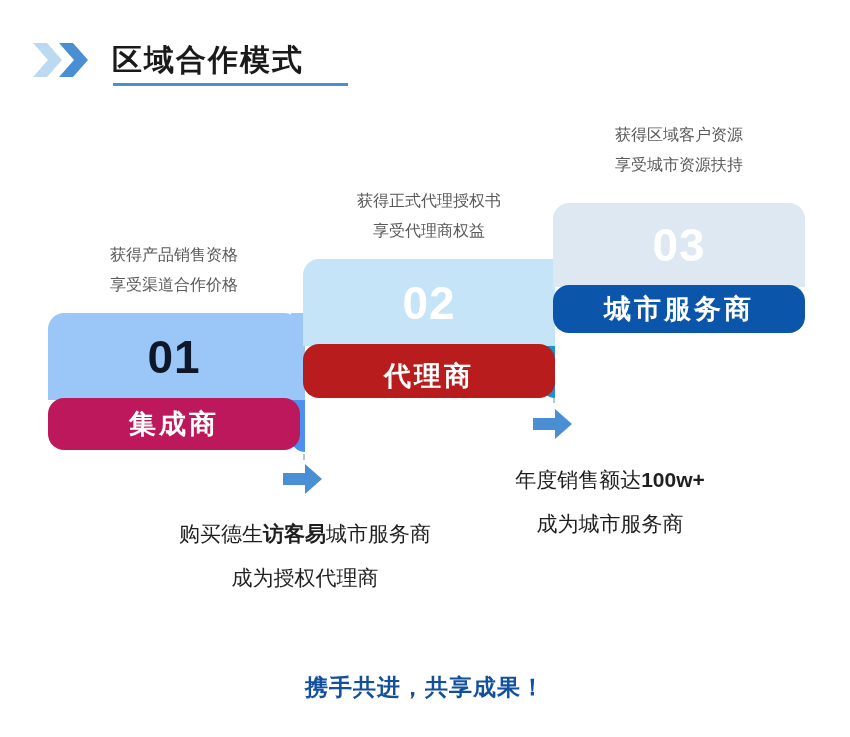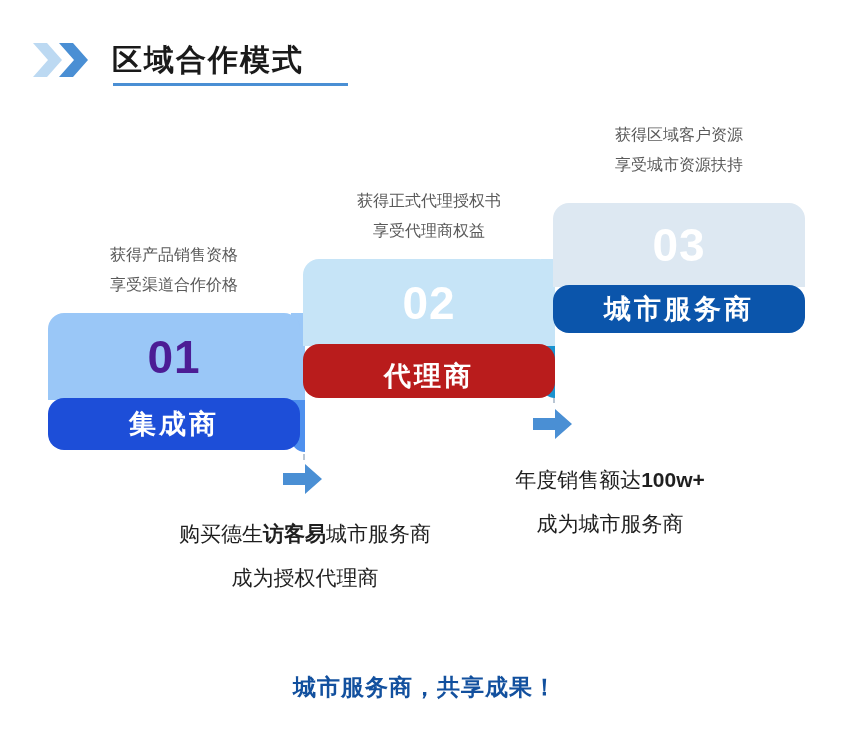--- a/index.html
+++ b/index.html
@@ -103,22 +103,22 @@
     font-size: 27px;
     font-weight: bold;
     color: #ffffff;
     letter-spacing: 3px;
     line-height: 1;
   }
 
   
   #card-01 { left: 48px; top: 313px; width: 252px; height: 139px; }
   #card-01 .card-top { height: 87px; background: #9ac7f7; }
-  #card-01 .card-bottom { height: 52px; background: #1d4ed8; margin-top: -2px; }
-  #card-01 .card-num { color: #4c1d95; }
+  #card-01 .card-bottom { height: 52px; background: #be185d; margin-top: -2px; }
+  #card-01 .card-num { color: #0f172a; }
 
   
   #card-02 { left: 303px; top: 259px; width: 252px; height: 139px; }
   #card-02 .card-top { height: 87px; background: #c6e4f7; }
   #card-02 .card-bottom { height: 64px; background: #b91c1c; margin-top: -2px; }
   #card-02 .card-num { color: #ffffff; }
 
   
   #card-03 { left: 553px; top: 203px; width: 252px; height: 132px; }
   #card-03 .card-top { height: 84px; background: #dde8f2; }
@@ -264,15 +264,15 @@
   <div class="caption" id="caption-1">
     <div><span>购买德生</span><b>访客易</b><span>城市服务商</span></div>
     <div>成为授权代理商</div>
   </div>
 
   <div class="caption" id="caption-2">
     <div><span>年度销售额达</span><b>100w+</b><span></span></div>
     <div>成为城市服务商</div>
   </div>
 
-  <div class="slogan">城市服务商，共享成果！</div>
+  <div class="slogan">携手共进，共享成果！</div>
 
 </div>
 
 </body></html>

